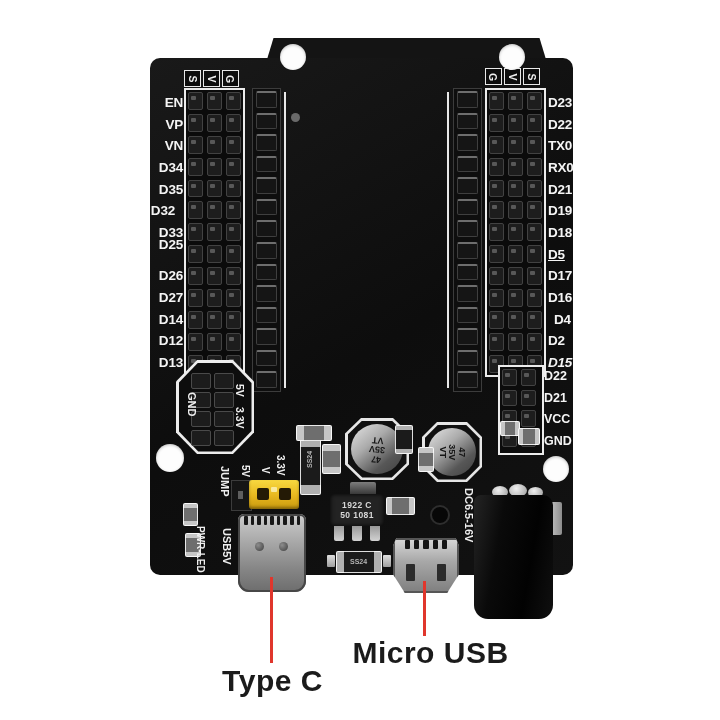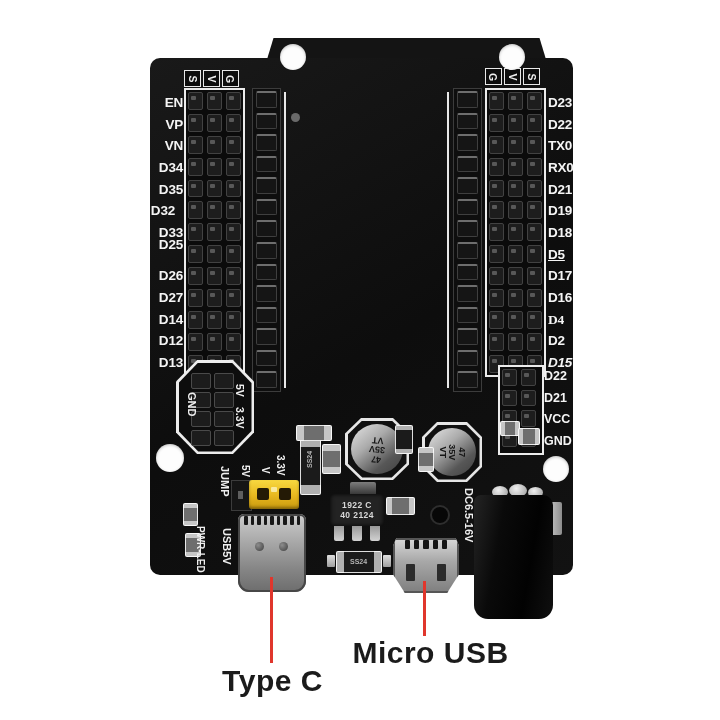--- a/index.html
+++ b/index.html
@@ -148,21 +148,21 @@
         <div class="pin-label" style="top: 0px; left: 0px;">D23</div>
         <div class="pin-label" style="top: 21.65px; left: 0px;">D22</div>
         <div class="pin-label" style="top: 43.3px; left: 0px;">TX0</div>
         <div class="pin-label" style="top: 64.95px; left: 0px;">RX0</div>
         <div class="pin-label" style="top: 86.6px; left: 0px;">D21</div>
         <div class="pin-label" style="top: 108.25px; left: 0px;">D19</div>
         <div class="pin-label" style="top: 129.9px; left: 0px;">D18</div>
         <div class="pin-label" style="top: 151.55px; left: 0px; text-decoration: underline;">D5</div>
         <div class="pin-label" style="top: 173.2px; left: 0px;">D17</div>
         <div class="pin-label" style="top: 194.85px; left: 0px;">D16</div>
-        <div class="pin-label" style="top: 216.5px; left: 0px; font-family: Liberation Serif, serif;">D4</div>
+        <div class="pin-label" style="top: 216.5px; left: 6px;">D4</div>
         <div class="pin-label" style="top: 238.15px; left: 0px;">D2</div>
         <div class="pin-label" style="top: 259.8px; left: 0px; font-style: italic;">D15</div>
       </div>
 
     <div class="socket" style="left:34px;top:30px;">
         <div class="socket-cell"></div>
         <div class="socket-cell"></div>
         <div class="socket-cell"></div>
         <div class="socket-cell"></div>
         <div class="socket-cell"></div>
@@ -328,21 +328,21 @@
           <div>47</div>
           <div>35V</div>
           <div>VT</div>
         </div>
       </div>
     </div>
 
     <div class="reg-tab"></div>
     <div class="reg">
       <div class="reg-text">1922 C</div>
-      <div class="reg-text">40 2124</div>
+      <div class="reg-text">50 1081</div>
     </div>
     <div class="reg-leg" style="left:184px;"></div>
     <div class="reg-leg" style="left:202px;"></div>
     <div class="reg-leg" style="left:220px;"></div>
 
     <div class="smd v" style="left:150px;top:379px;width:19px;height:56px;">
       <span class="smd-text" style="left:5px;top:30px;transform:rotate(-90deg);transform-origin:0 0;">SS24</span>
     </div>
     <div class="pad" style="left:177px;top:497px;width:8px;height:12px;"></div>
     <div class="smd h" style="left:186px;top:493px;width:44px;height:20px;">

